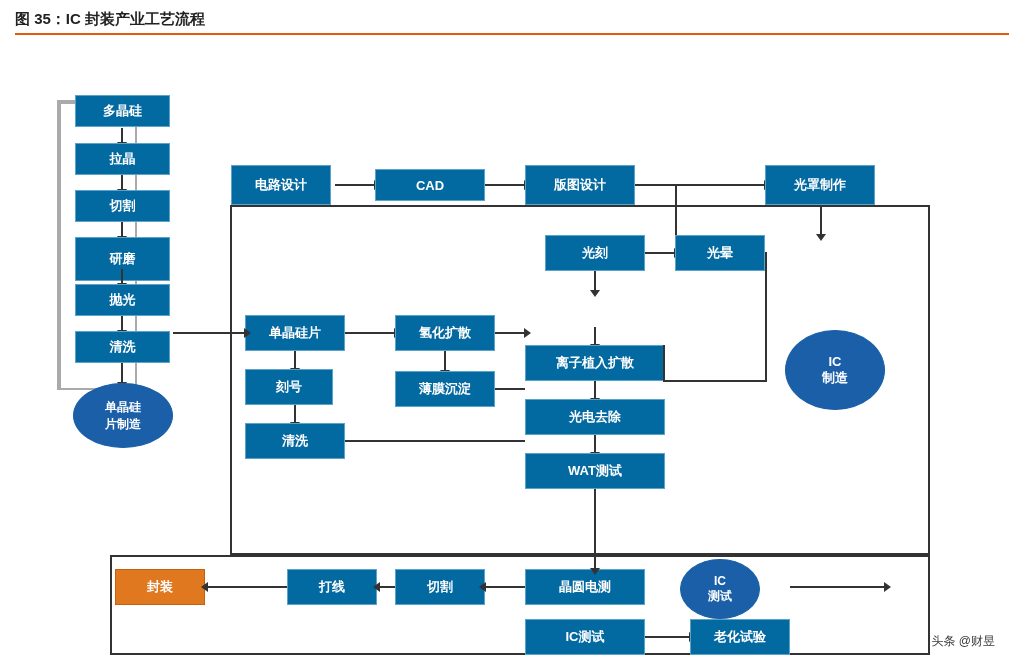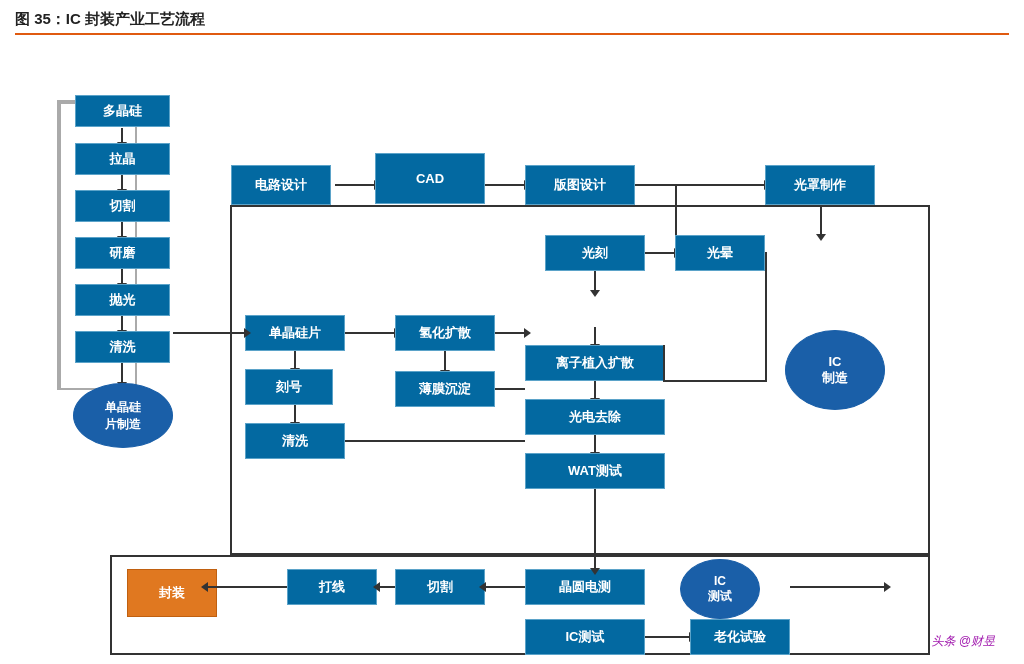--- a/index.html
+++ b/index.html
@@ -113,22 +113,21 @@
       border-right: 7px solid #333;
       border-top: 5px solid transparent;
       border-bottom: 5px solid transparent;
     }
 
     .watermark {
       position: absolute;
       right: 10px;
       bottom: 5px;
       font-size: 12px;
-      color: #a21caf;
-      font-style: italic;
+      color: #404040;
     }
   </style>
 </head>
 <body>
 
 <div class="page">
   <div class="title-bar">
     <span class="title-text">图 35：IC 封装产业工艺流程</span>
   </div>
 
@@ -143,38 +142,38 @@
     <div class="box" style="left:60px;top:50px;width:95px;height:32px;">多晶硅</div>
 
     <div class="arrow arrow-v arrowhead-down" style="left:106px;top:83px;height:15px;"></div>
 
     <div class="box" style="left:60px;top:98px;width:95px;height:32px;">拉晶</div>
     <div class="arrow arrow-v arrowhead-down" style="left:106px;top:130px;height:15px;"></div>
 
     <div class="box" style="left:60px;top:145px;width:95px;height:32px;">切割</div>
     <div class="arrow arrow-v arrowhead-down" style="left:106px;top:177px;height:15px;"></div>
 
-    <div class="box" style="left:60px;top:192px;width:95px;height:32px;">研磨</div>
+    <div class="box" style="left:60px;top:192px;width:95px;height:44px;">研磨</div>
     <div class="arrow arrow-v arrowhead-down" style="left:106px;top:224px;height:15px;"></div>
 
     <div class="box" style="left:60px;top:239px;width:95px;height:32px;">抛光</div>
     <div class="arrow arrow-v arrowhead-down" style="left:106px;top:271px;height:15px;"></div>
 
     <div class="box" style="left:60px;top:286px;width:95px;height:32px;">清洗</div>
 
     <div class="arrow arrow-v arrowhead-down" style="left:106px;top:318px;height:20px;"></div>
 
     <div class="oval" style="left:58px;top:338px;width:100px;height:65px;white-space:pre-line;font-size:12px;">单晶硅
 片制造</div>
 
     <div class="box" style="left:216px;top:120px;width:100px;height:40px;">电路设计</div>
 
     <div class="arrow arrow-h arrowhead-right" style="left:320px;top:139px;width:40px;"></div>
 
-    <div class="box" style="left:360px;top:108px;width:110px;height:51px;">CAD</div>
+    <div class="box" style="left:360px;top:124px;width:110px;height:32px;">CAD</div>
 
     <div class="arrow arrow-h arrowhead-right" style="left:470px;top:139px;width:40px;"></div>
 
     <div class="box" style="left:510px;top:120px;width:110px;height:40px;">版图设计</div>
 
     <div class="arrow arrow-h arrowhead-right" style="left:620px;top:139px;width:130px;"></div>
 
     <div class="box" style="left:750px;top:120px;width:110px;height:40px;">光罩制作</div>
 
     <div style="position:absolute;left:660px;top:160px;width:2px;height:40px;background:#333;"></div>
@@ -236,21 +235,21 @@
 
     <div class="oval" style="left:665px;top:514px;width:80px;height:60px;white-space:pre-line;font-size:12px;">IC
 测试</div>
 
     <div class="box" style="left:510px;top:574px;width:120px;height:36px;">IC测试</div>
 
     <div class="arrow arrow-h arrowhead-right" style="left:630px;top:591px;width:45px;"></div>
 
     <div class="box" style="left:675px;top:574px;width:100px;height:36px;">老化试验</div>
 
-    <div class="box box-orange" style="left:112px;top:524px;width:90px;height:48px;">封装</div>
+    <div class="box box-orange" style="left:100px;top:524px;width:90px;height:36px;">封装</div>
 
     <div class="arrow arrow-h arrowhead-left" style="left:192px;top:541px;width:80px;"></div>
 
     <div class="box" style="left:272px;top:524px;width:90px;height:36px;">打线</div>
 
     <div class="arrow arrow-h arrowhead-left" style="left:364px;top:541px;width:80px;"></div>
 
     <div class="box" style="left:380px;top:524px;width:90px;height:36px;">切割</div>
 
     <div class="arrow arrow-h arrowhead-left" style="left:470px;top:541px;width:40px;"></div>

